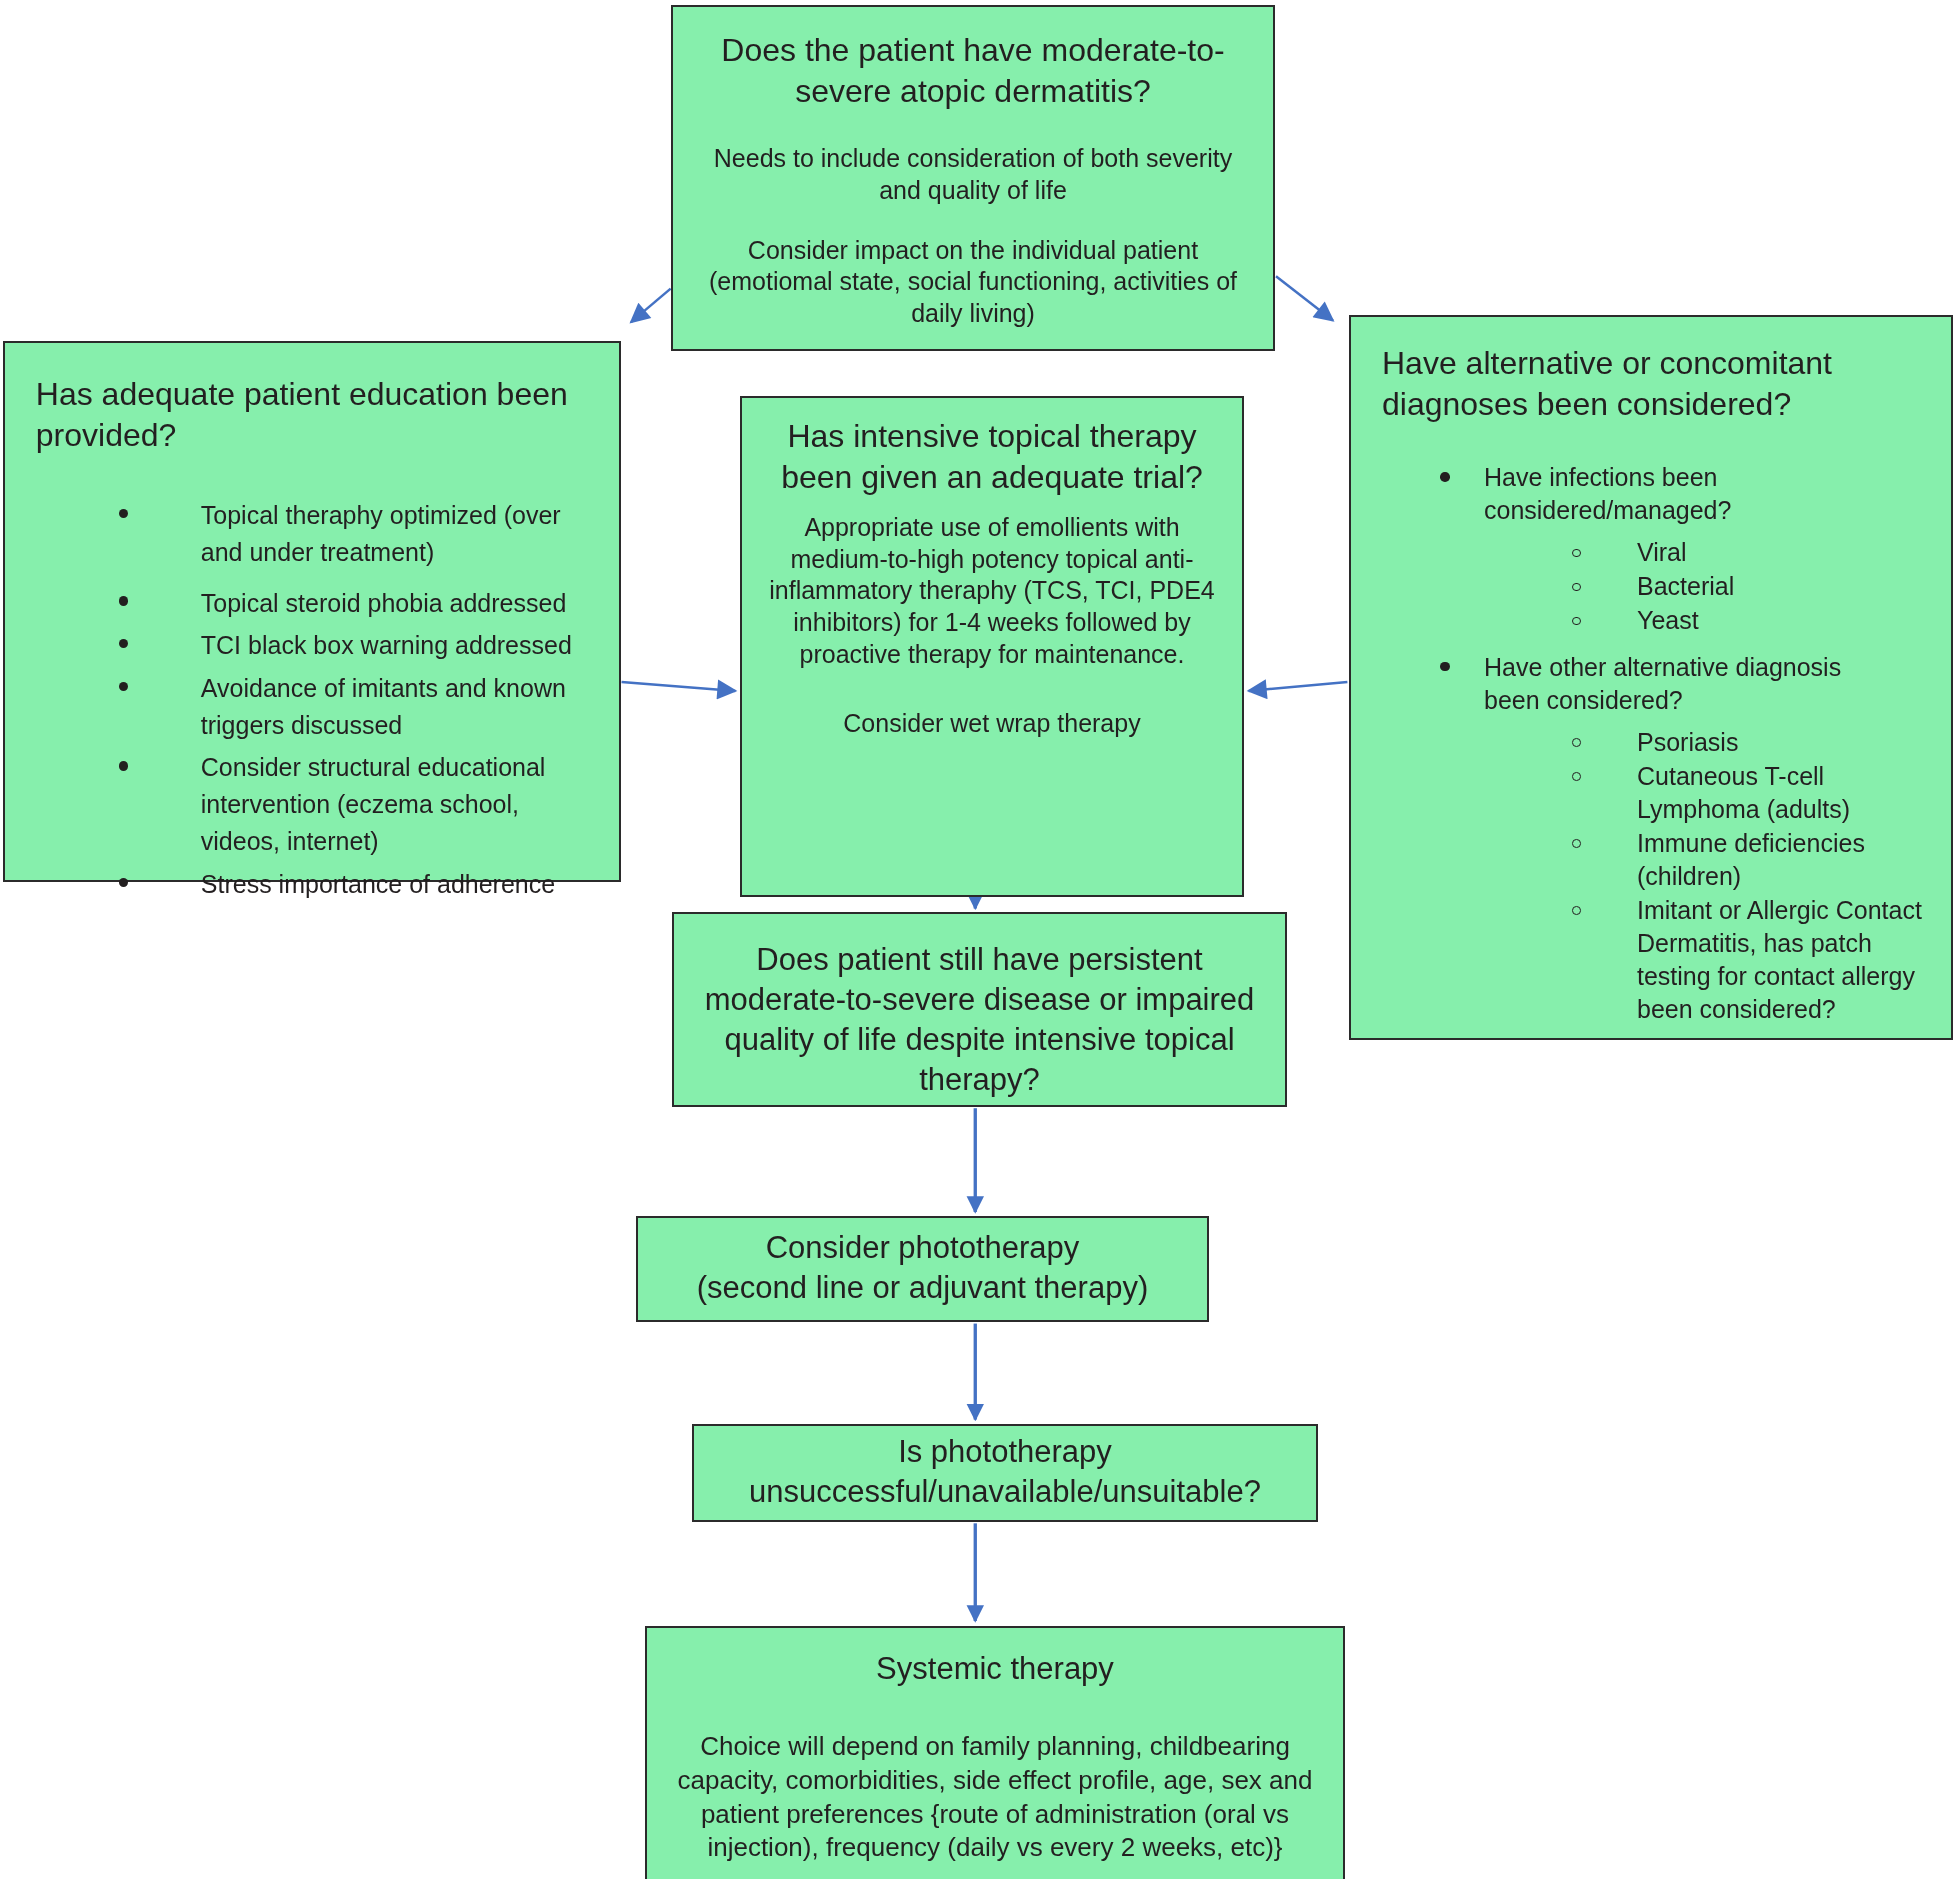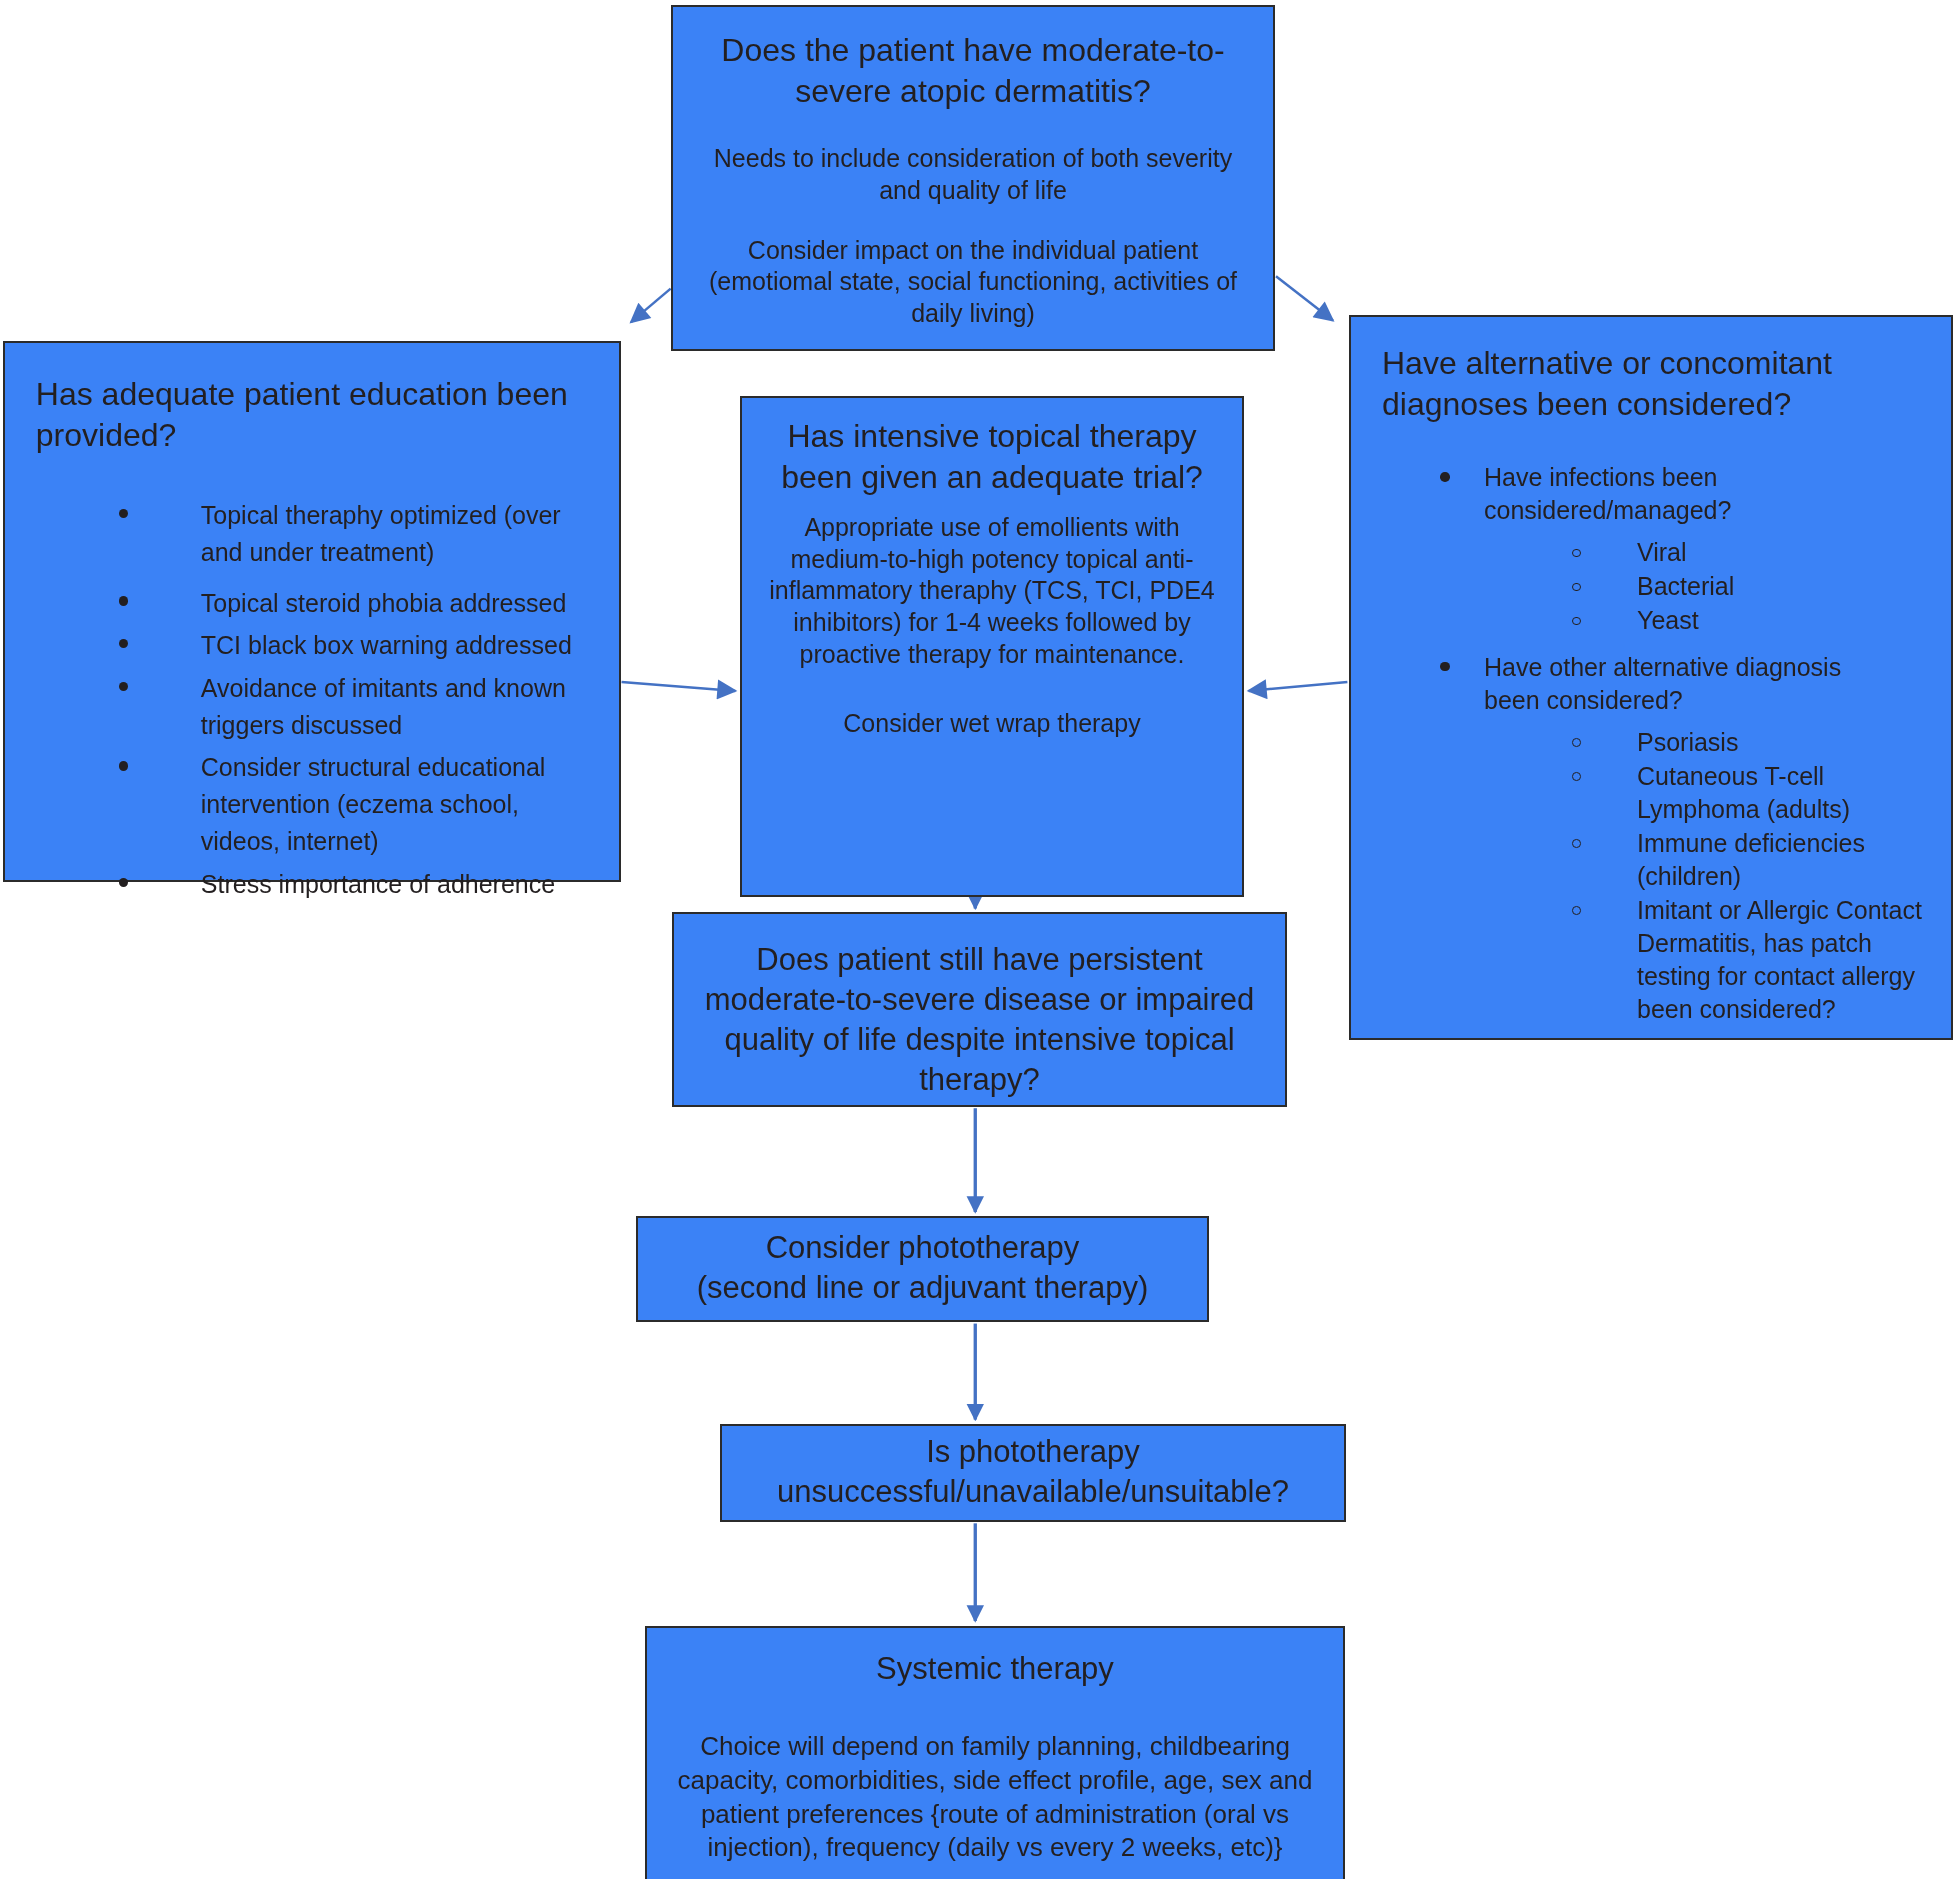--- a/index.html
+++ b/index.html
@@ -12,21 +12,21 @@
     overflow:hidden;
   }
   .arrow-layer {
     position:absolute; left:0; top:0; width:1955px; height:1880px;
     pointer-events:none;
   }
   .node {
     position:absolute;
     box-sizing:border-box;
     border:2.2px solid #2b2b2b;
-    background:#3b82f6;
+    background:#86efac;
   }
   .center { text-align:center; }
   .title  { margin:0; font-weight:400; font-size:32px; line-height:1.27; }
   .body   { margin:0; font-size:25px; line-height:1.27; }
   .mid    { margin:0; font-size:31px; line-height:1.29; }
 
   
   .node-assess .title { margin-bottom:32px; }
   .node-assess .note-a { margin-bottom:28px; }
 
@@ -135,21 +135,21 @@
 
   <section class="node center" style="left:672px; top:912px; width:615px; height:195px; padding:26px 22px 0;">
     <p class="mid">Does patient still have persistent moderate-to-severe disease or impaired quality of life despite intensive topical therapy?</p>
   </section>
 
   <section class="node center" style="left:636px; top:1216px; width:573px; height:106px; padding:10px 11px 0;">
     <div class="mid">Consider phototherapy</div>
     <div class="mid">(second line or adjuvant therapy)</div>
   </section>
 
-  <section class="node center" style="left:720px; top:1424px; width:626px; height:98px; padding:5.6px 11px 0;">
+  <section class="node center" style="left:692px; top:1424px; width:626px; height:98px; padding:5.6px 11px 0;">
     <div class="mid">Is phototherapy</div>
     <div class="mid">unsuccessful/unavailable/unsuitable?</div>
   </section>
 
   <section class="node center node-systemic" style="left:645px; top:1626px; width:700px; height:309px; padding:21px 25px 4px;">
     <h2 class="mid title" style="font-size:31px;">Systemic therapy</h2>
     <p class="body" style="font-size:26px; line-height:1.3;">Choice will depend on family planning, childbearing capacity, comorbidities, side effect profile, age, sex and patient preferences {route of administration (oral vs injection), frequency (daily vs every 2 weeks, etc)}</p>
   </section>
 
 </div>

